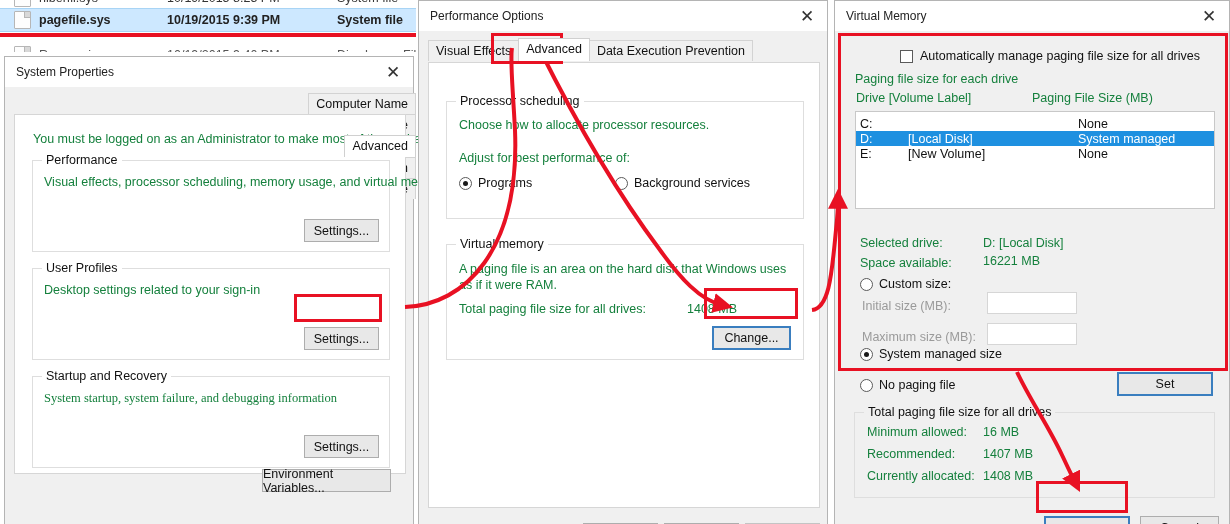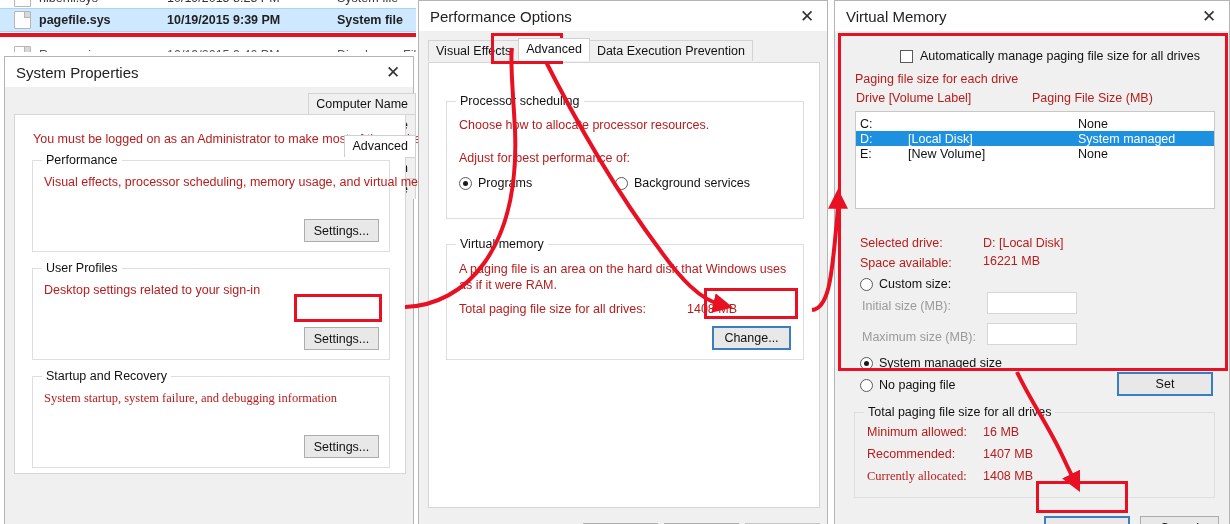--- a/index.html
+++ b/index.html
@@ -72,21 +72,21 @@
     box-sizing: border-box;
   }
   .dlg-titlebar {
     height: 30px;
     background: #ffffff;
     position: relative;
     display: flex;
     align-items: center;
   }
   .dlg-title {
-    font-size: 15px;
+    font-size: 12px;
     color: #222;
     margin-left: 11px;
   }
   .dlg-close {
     position: absolute;
     right: 0; top: 0;
     width: 40px; height: 30px;
     display: flex;
     align-items: center;
     justify-content: center;
@@ -146,21 +146,21 @@
   .group > .legend {
     position: absolute;
     top: -8px; left: 9px;
     background: #ffffff;
     padding: 0 4px;
     font-size: 12.5px;
     color: #111;
   }
   .group.on-gray > .legend { background: #f0f0f0; }
 
-  .txt { position: absolute; font-size: 12.5px; color: #b91c1c; white-space: nowrap; }
+  .txt { position: absolute; font-size: 12.5px; color: #15803d; white-space: nowrap; }
   .txt.dim { color: #9a9a9a; }
 
   
   .btn {
     position: absolute;
     background: #e8e8e8;
     border: 1px solid #adadad;
     font-size: 12.5px;
     color: #111;
     display: flex;
@@ -322,20 +322,21 @@
           <div class="btn" style="right:10px; bottom:9px; width:75px; height:23px;">Settings...</div>
         </div>
 
         <div class="group" style="left:17px; top:261px; width:358px; height:92px;">
           <span class="legend">Startup and Recovery</span>
           <span class="txt" style="left:11px; top:14px;font-family:Liberation Serif, serif;">System startup, system failure, and debugging information</span>
           <div class="btn" style="right:10px; bottom:9px; width:75px; height:23px;">Settings...</div>
         </div>
       </div>
 
+      <div class="btn" style="left:257px; top:382px; width:129px; height:23px;">Environment Variables...</div>
 
     </div>
   </div>
 
   <div class="dialog" id="dlg-perfopts" style="left:418px; top:0px; width:410px; height:524px;">
     <div class="dlg-titlebar">
       <div class="dlg-title">Performance Options</div>
       <div class="dlg-close">✕</div>
     </div>
     <div class="dlg-body" style="height:493px;">
@@ -422,39 +423,39 @@
         <span class="dot"></span>
         <span>Custom size:</span>
       </div>
 
       <span class="txt dim" style="left:27px; top:268px;">Initial size (MB):</span>
       <div class="tinput" style="left:152px; top:261px; width:90px; height:22px;"></div>
 
       <span class="txt dim" style="left:27px; top:299px;">Maximum size (MB):</span>
       <div class="tinput" style="left:152px; top:292px; width:90px; height:22px;"></div>
 
-      <div class="radio checked" style="left:25px; top:325px;">
+      <div class="radio checked" style="left:25px; top:316px;">
         <span class="dot"></span>
         <span>System managed size</span>
       </div>
 
       <div class="radio" style="left:25px; top:347px;">
         <span class="dot"></span>
         <span>No paging file</span>
       </div>
 
       <div class="btn focus" style="left:282px; top:341px; width:96px; height:24px;">Set</div>
 
       <div class="group on-gray" style="left:19px; top:381px; width:361px; height:86px;">
         <span class="legend">Total paging file size for all drives</span>
         <span class="txt" style="left:12px; top:12px;">Minimum allowed:</span>
         <span class="txt" style="left:128px; top:12px;">16 MB</span>
         <span class="txt" style="left:12px; top:34px;">Recommended:</span>
         <span class="txt" style="left:128px; top:34px;">1407 MB</span>
-        <span class="txt" style="left:12px; top:56px;font-family:Liberation Serif, serif;">Currently allocated:</span>
+        <span class="txt" style="left:12px; top:56px;">Currently allocated:</span>
         <span class="txt" style="left:128px; top:56px;">1408 MB</span>
       </div>
 
       <div class="btn focus" style="left:209px; top:485px; width:86px; height:25px;">OK</div>
       <div class="btn" style="left:305px; top:485px; width:79px; height:23px;">Cancel</div>
     </div>
   </div>
 
   <svg id="annot" viewBox="0 0 1230 524">
     <defs>

